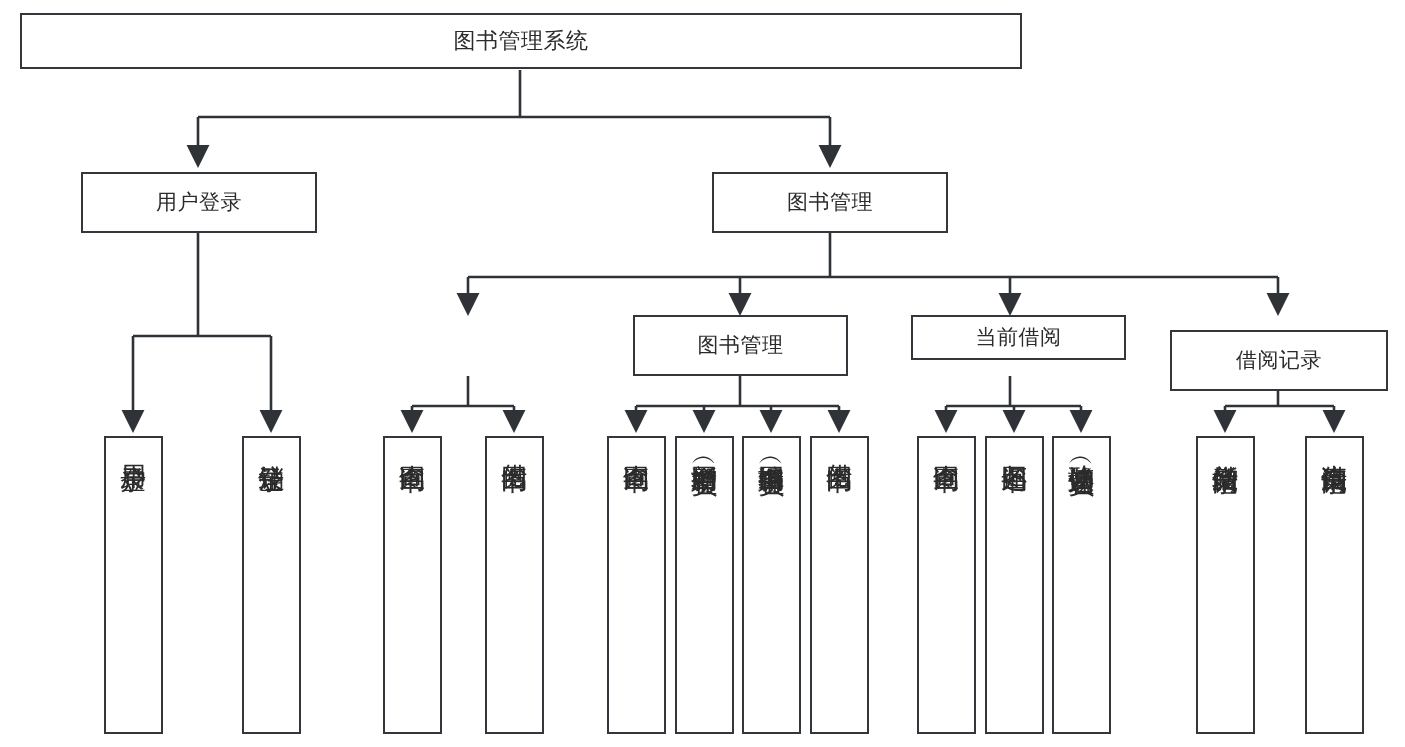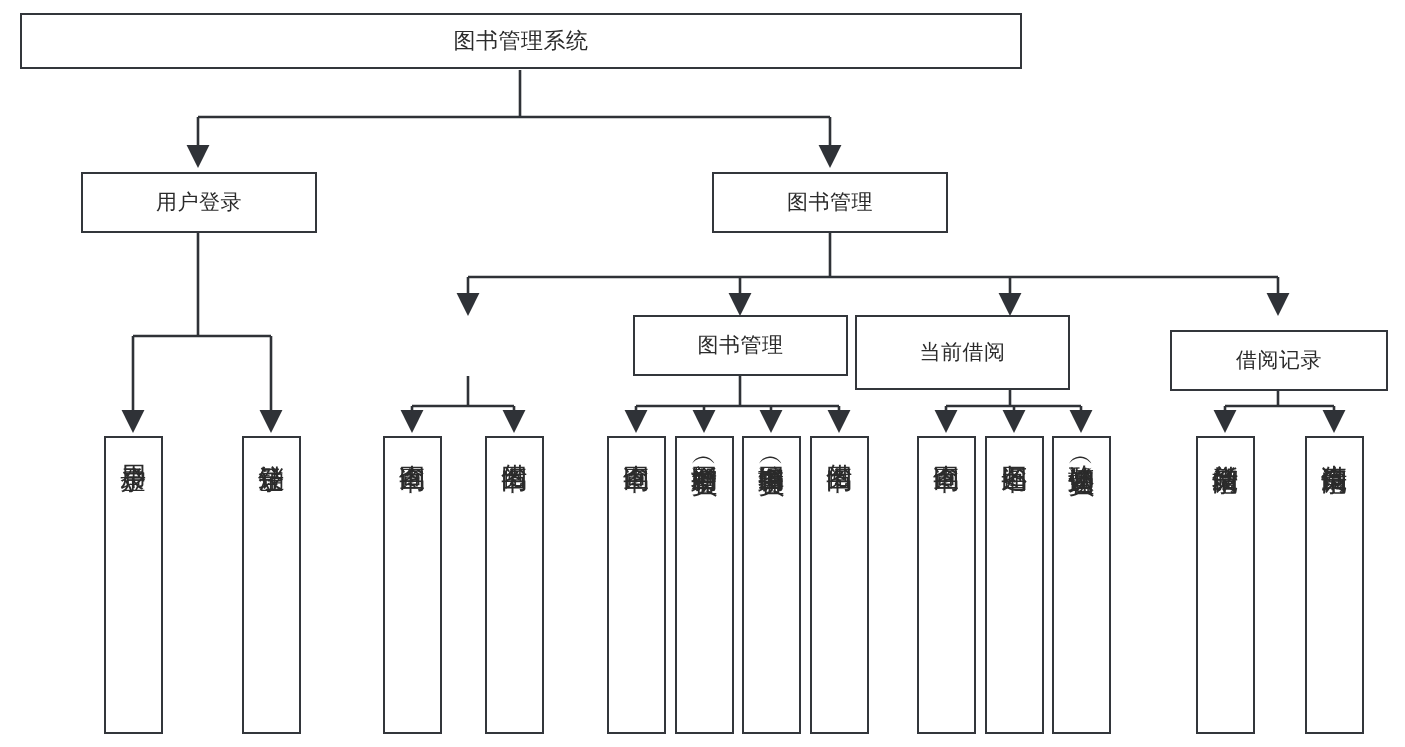--- a/index.html
+++ b/index.html
@@ -135,21 +135,21 @@
   <div class="node horiz" style="left:81px; top:172px; width:236px; height:61px;">
     <span class="node-label">用户登录</span>
   </div>
   <div class="node horiz" style="left:712px; top:172px; width:236px; height:61px;">
     <span class="node-label">图书管理</span>
   </div>
 
   <div class="node horiz" style="left:633px; top:315px; width:215px; height:61px;">
     <span class="node-label">图书管理</span>
   </div>
-  <div class="node horiz" style="left:855px; top:315px; width:215px; height:75px;">
+  <div class="node horiz" style="left:911px; top:315px; width:215px; height:45px;">
     <span class="node-label">当前借阅</span>
   </div>
   <div class="node horiz" style="left:1170px; top:330px; width:218px; height:61px;">
     <span class="node-label">借阅记录</span>
   </div>
 
   <div class="node vert" style="left:104px; top:436px; width:59px; height:298px;">
     <span class="node-label">用户登录</span>
   </div>
   <div class="node vert" style="left:242px; top:436px; width:59px; height:298px;">

